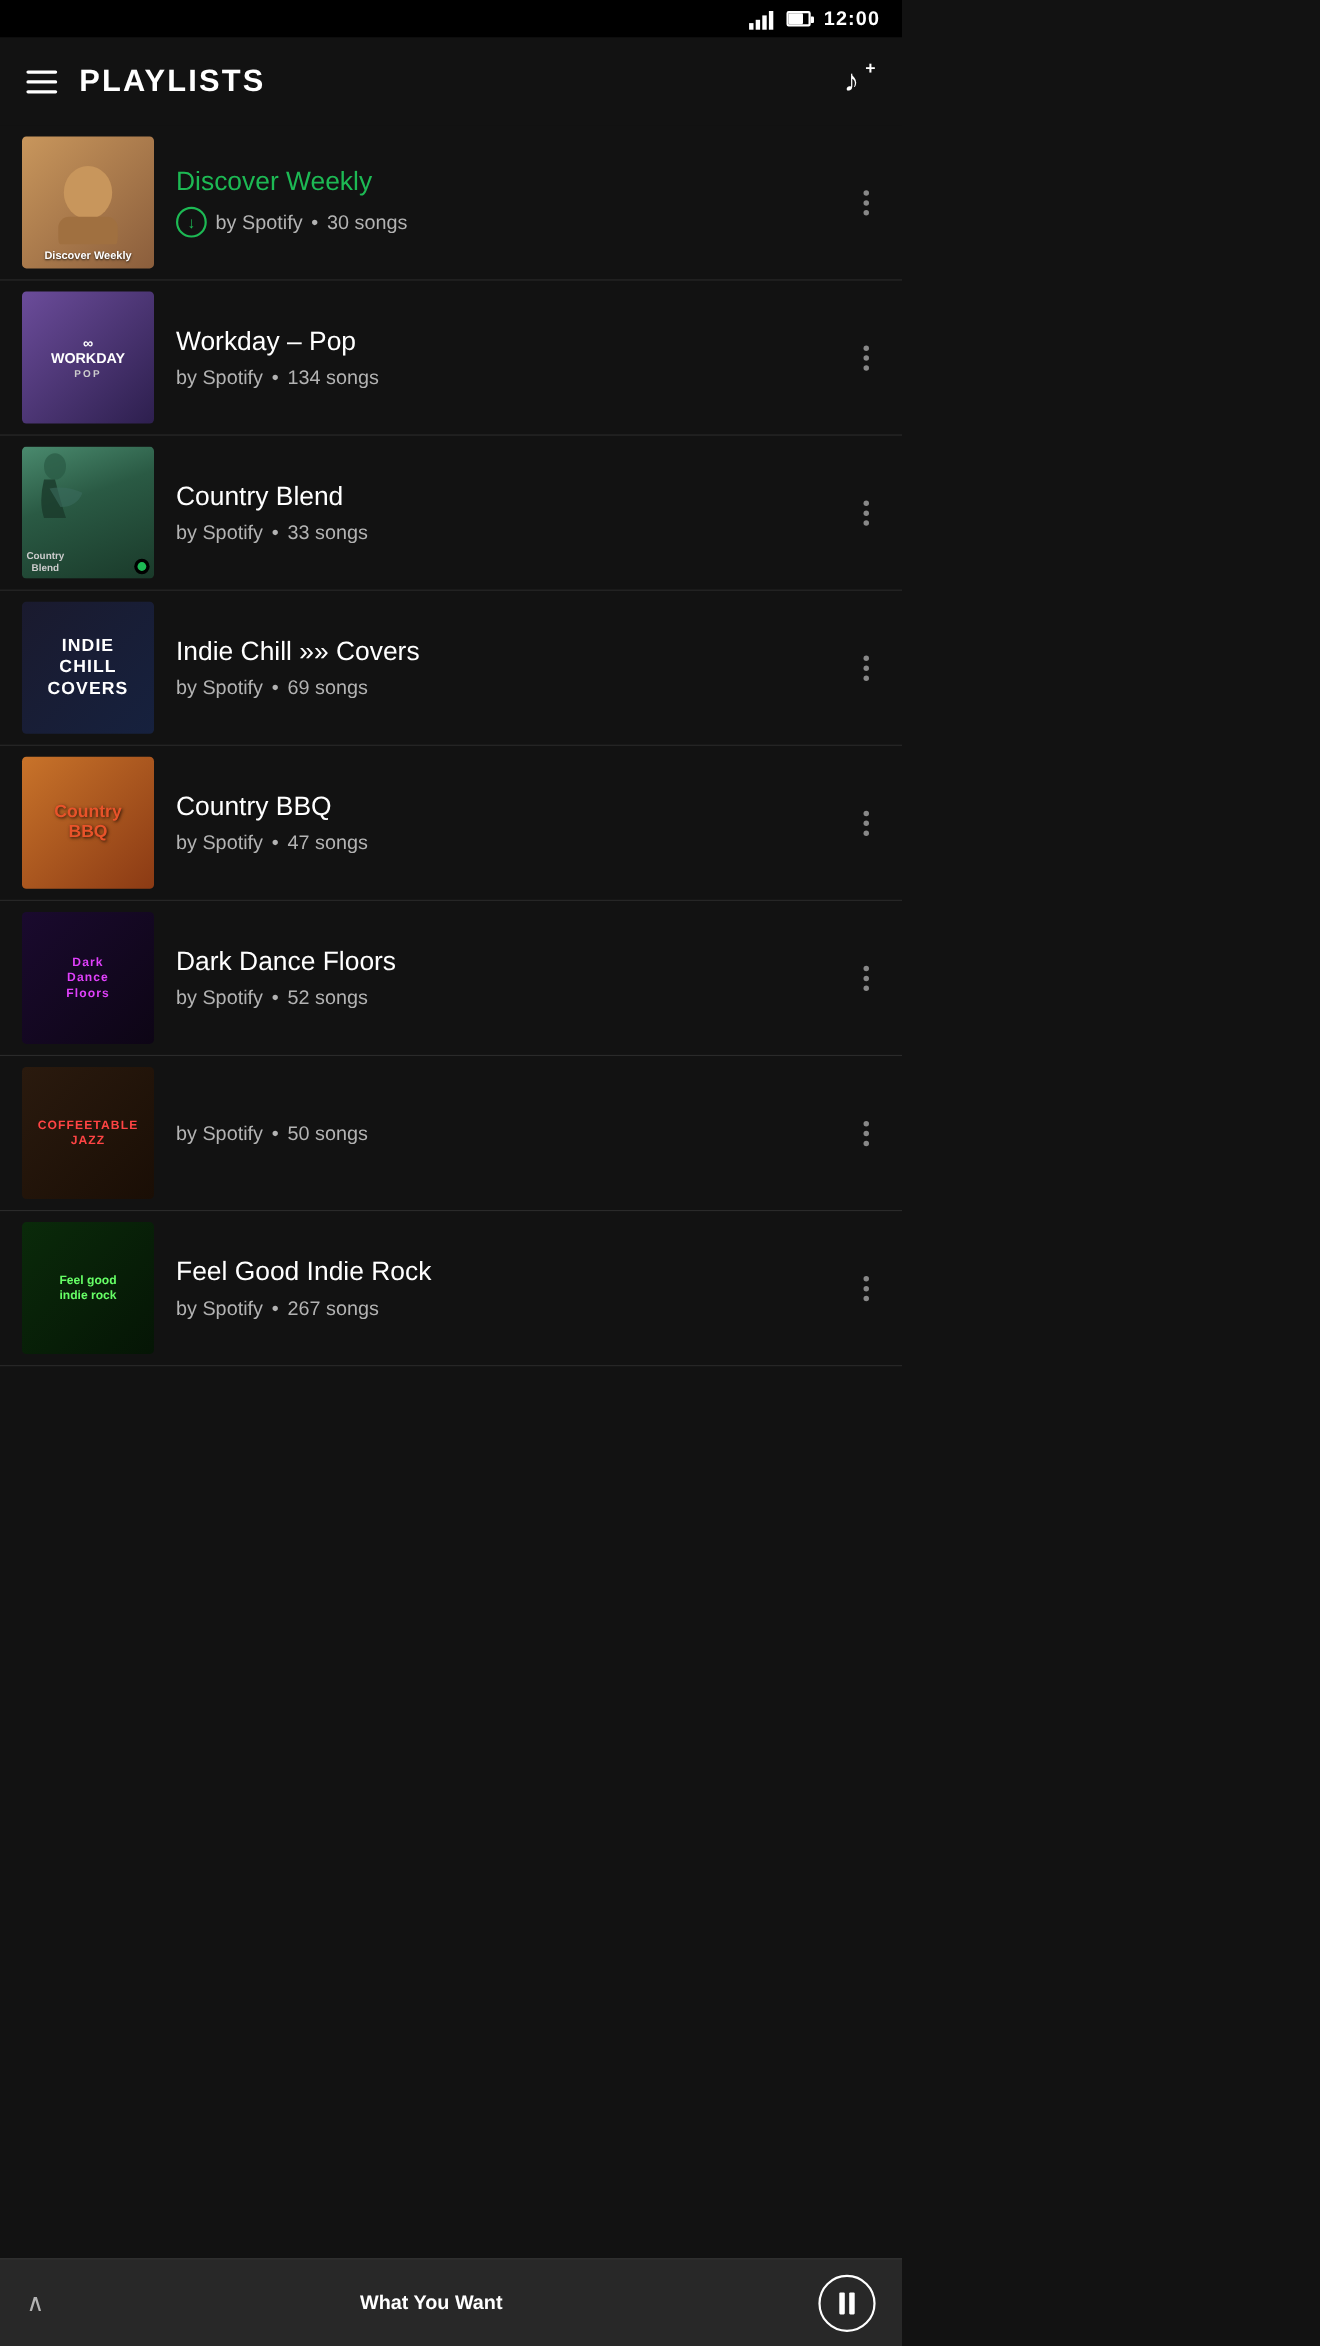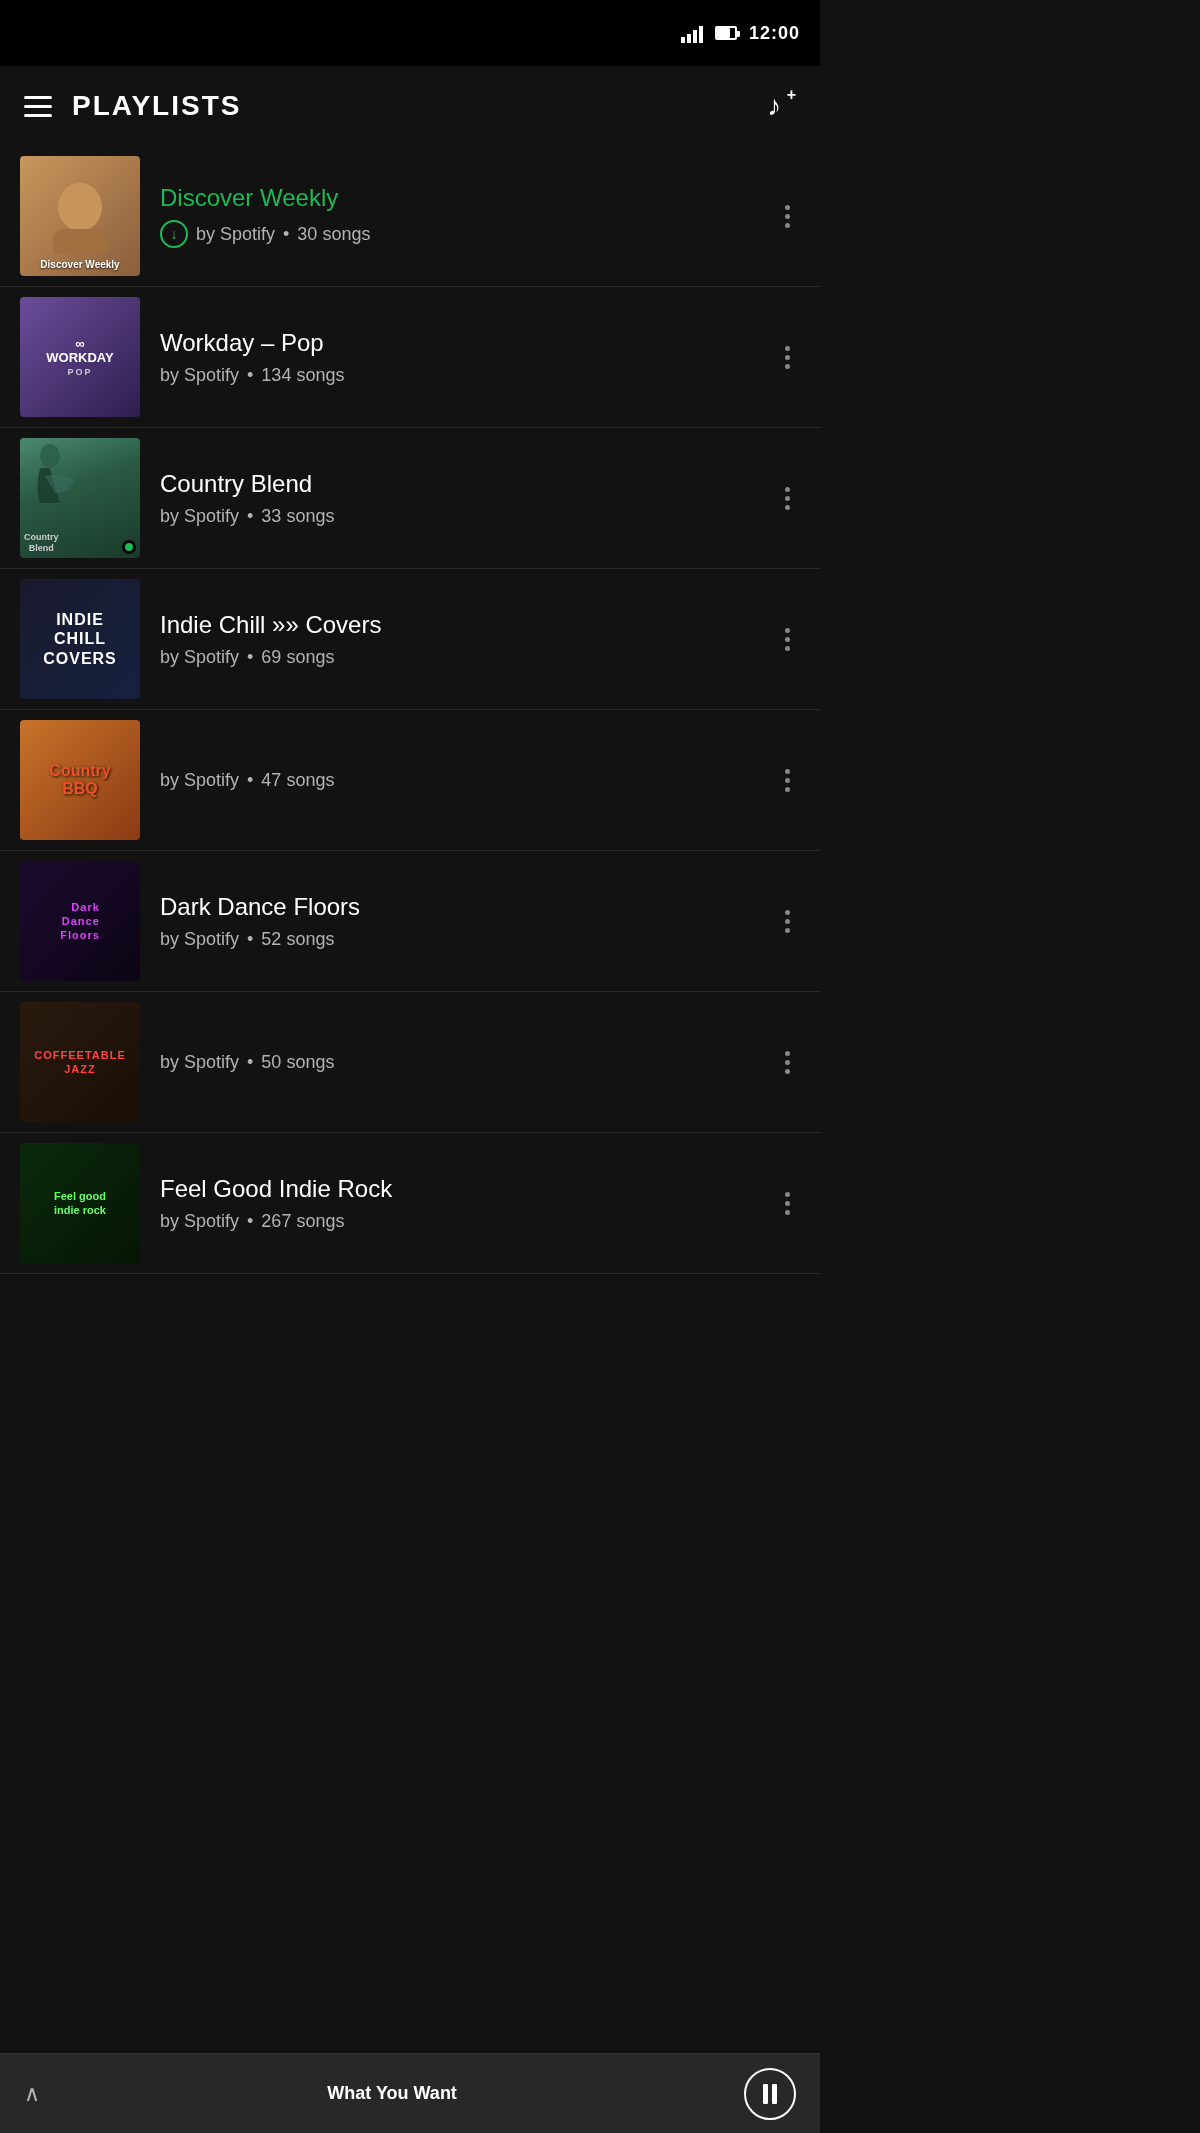--- a/index.html
+++ b/index.html
@@ -10,21 +10,21 @@
       font-family: 'Helvetica Neue', Helvetica, Arial, sans-serif;
       width: 820px;
       min-height: 2133px;
       position: relative;
       overflow-x: hidden;
     }
 
     
     .status-bar {
       background: #000;
-      height: 66px;
+      height: 34px;
       display: flex;
       align-items: center;
       justify-content: flex-end;
       padding: 0 20px;
       gap: 12px;
     }
 
     .status-bar-signal {
       display: flex;
       align-items: flex-end;
@@ -396,21 +396,21 @@
       font-weight: 900;
       color: #e8532a;
       text-align: center;
       text-shadow: 1px 1px 3px rgba(0,0,0,0.8);
     }
 
     .dark-dance-text {
       font-size: 11px;
       font-weight: 700;
       color: #e040fb;
-      text-align: right;
+      text-align: center;
       line-height: 1.3;
       letter-spacing: 1px;
     }
 
     .coffee-jazz-text {
       font-size: 11px;
       font-weight: 700;
       color: #ff4444;
       text-align: center;
       line-height: 1.3;
@@ -570,20 +570,21 @@
     </button>
   </div>
 
   <div class="playlist-item">
     <div class="playlist-thumbnail thumb-country-bbq">
       <div class="thumb-inner">
         <div class="country-bbq-text">Country<br>BBQ</div>
       </div>
     </div>
     <div class="playlist-info">
+      <div class="playlist-name">Country BBQ</div>
       <div class="playlist-meta">
         <span>by Spotify</span>
         <span>•</span>
         <span>47 songs</span>
       </div>
     </div>
     <button class="more-btn">
       <div class="three-dots">
         <span></span>
           <span></span>

